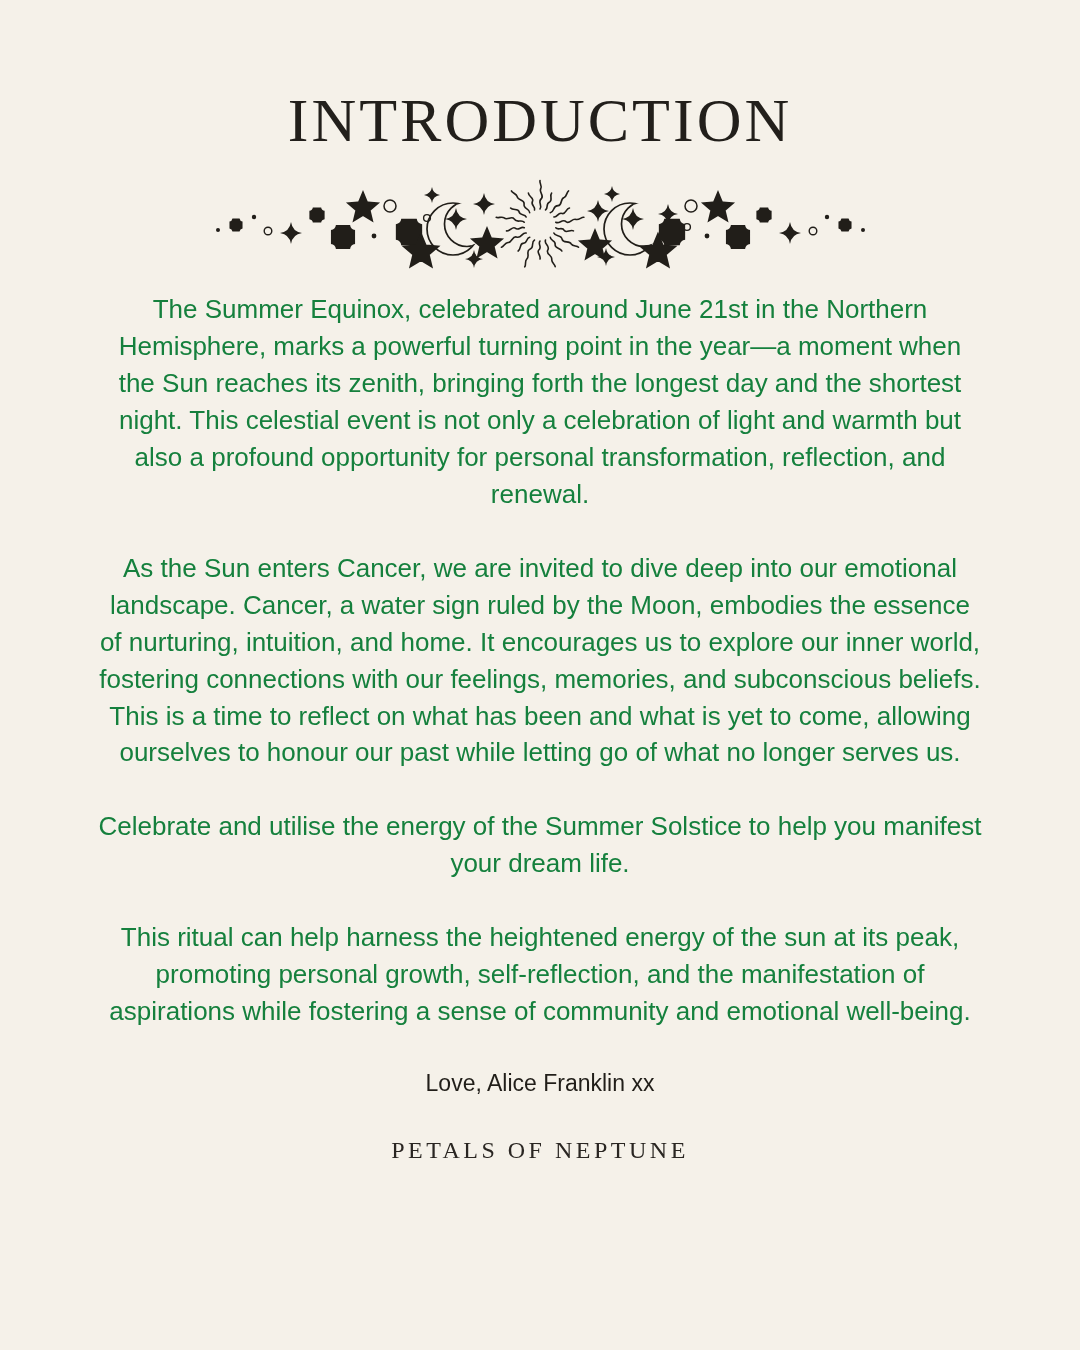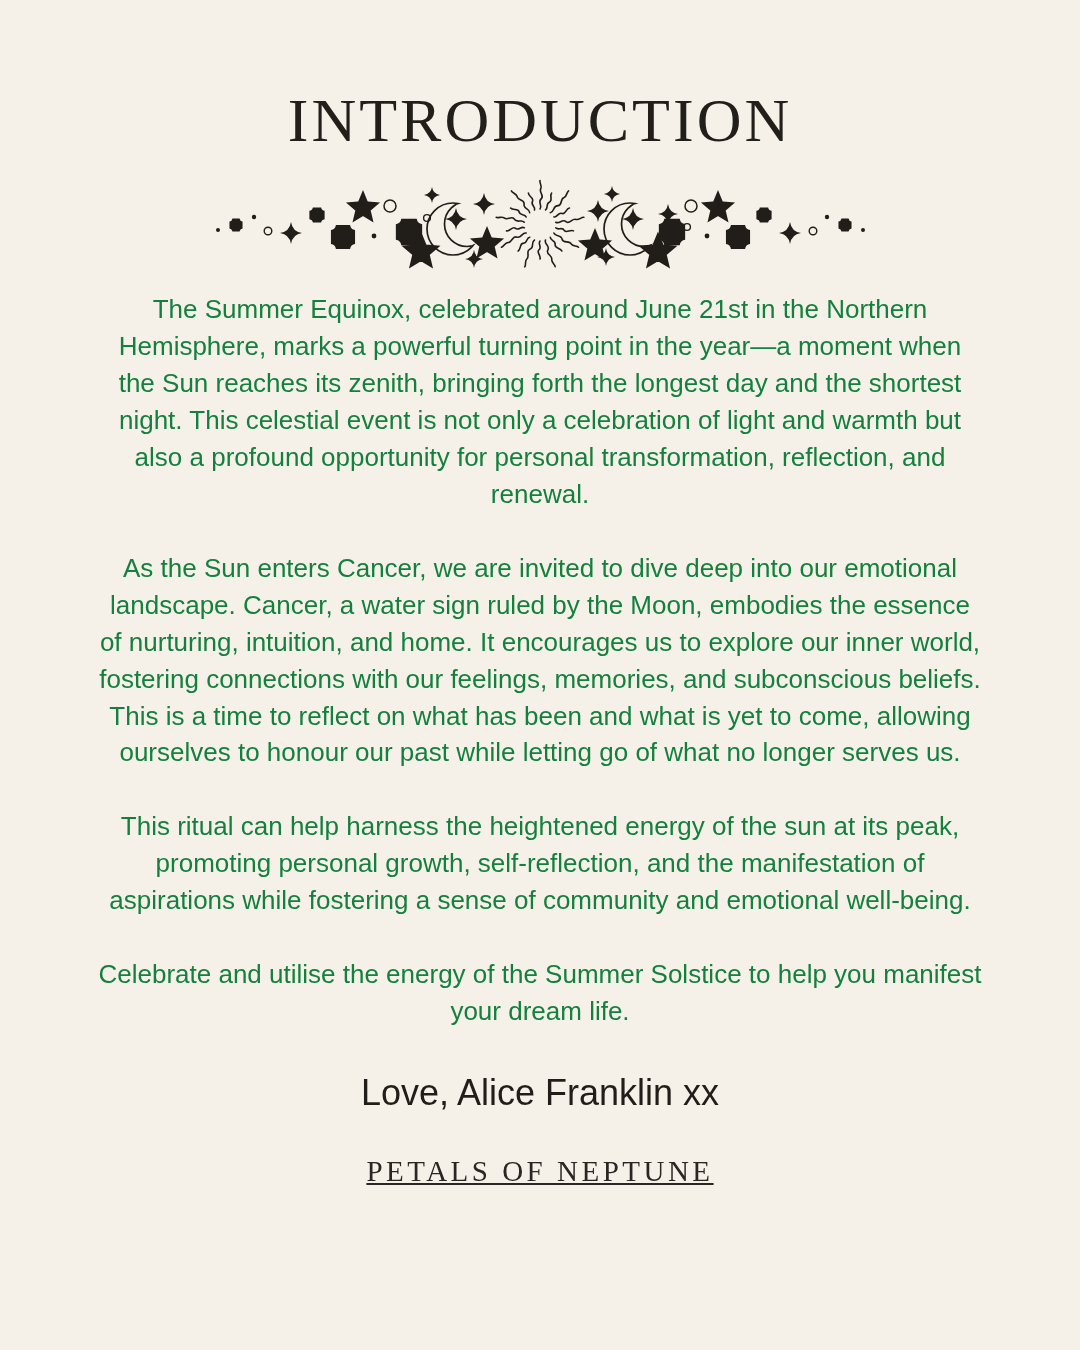--- a/index.html
+++ b/index.html
@@ -35,31 +35,30 @@
     margin: 0 auto 8px;
   }
   .body-copy p {
     font-size: 26px;
     line-height: 1.42;
     margin: 0 auto 37px;
     max-width: 885px;
     color: #15803d;
   }
   .signoff {
-    font-size: 36px;
+    font-size: 23px;
     line-height: 1.42;
     margin: 0 auto 37px;
   }
   .brand {
     font-family: "Liberation Serif", serif;
-    font-size: 29px;
+    font-size: 24px;
     letter-spacing: 3.5px;
     color: #2a2622;
     margin-top: 9px;
-    text-decoration: underline;
   }
 </style>
 </head>
 <body>
 
 <main class="page">
 
   <h1 class="title">INTRODUCTION</h1>
 
   <div>
@@ -157,21 +156,21 @@
         <circle cx="617" cy="50" r="2.2" fill="#211e19" stroke="none"></circle>
         <use href="#s4" transform="translate(635 58) scale(6)" fill="none" stroke-width="1.2" vector-effect="non-scaling-stroke"></use>
         <circle cx="653" cy="63" r="2" fill="#211e19" stroke="none"></circle>
       </g>
     </svg>
   </div>
 
   <div class="body-copy">
     <p>The Summer Equinox, celebrated around June 21st in the Northern Hemisphere, marks a powerful turning point in the year—a moment when the Sun reaches its zenith, bringing forth the longest day and the shortest night. This celestial event is not only a celebration of light and warmth but also a profound opportunity for personal transformation, reflection, and renewal.</p>
     <p>As the Sun enters Cancer, we are invited to dive deep into our emotional landscape. Cancer, a water sign ruled by the Moon, embodies the essence of nurturing, intuition, and home. It encourages us to explore our inner world, fostering connections with our feelings, memories, and subconscious beliefs. This is a time to reflect on what has been and what is yet to come, allowing ourselves to honour our past while letting go of what no longer serves us.</p>
+    <p>Celebrate and utilise the energy of the Summer Solstice to help you manifest your dream life.</p>
     <p>This ritual can help harness the heightened energy of the sun at its peak, promoting personal growth, self-reflection, and the manifestation of aspirations while fostering a sense of community and emotional well-being.</p>
-    <p>Celebrate and utilise the energy of the Summer Solstice to help you manifest your dream life.</p>
   </div>
 
   <p class="signoff">Love, Alice Franklin xx</p>
 
   <div class="brand">PETALS OF NEPTUNE</div>
 
 </main>
 
 </body></html>

